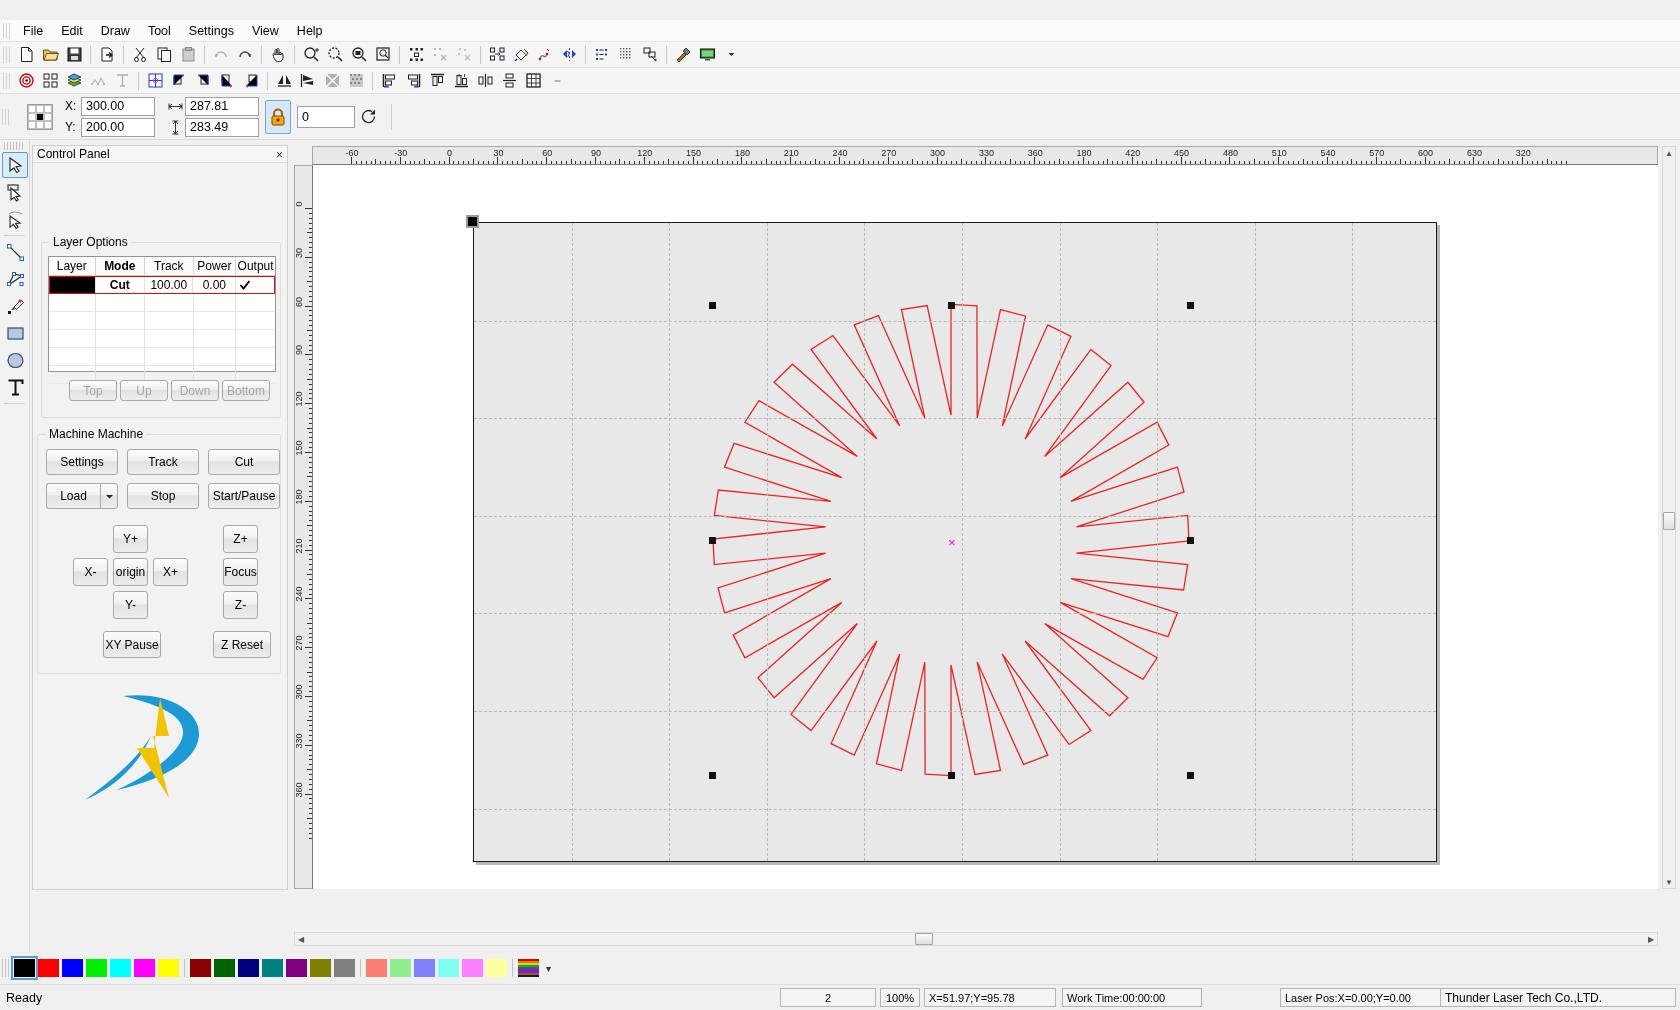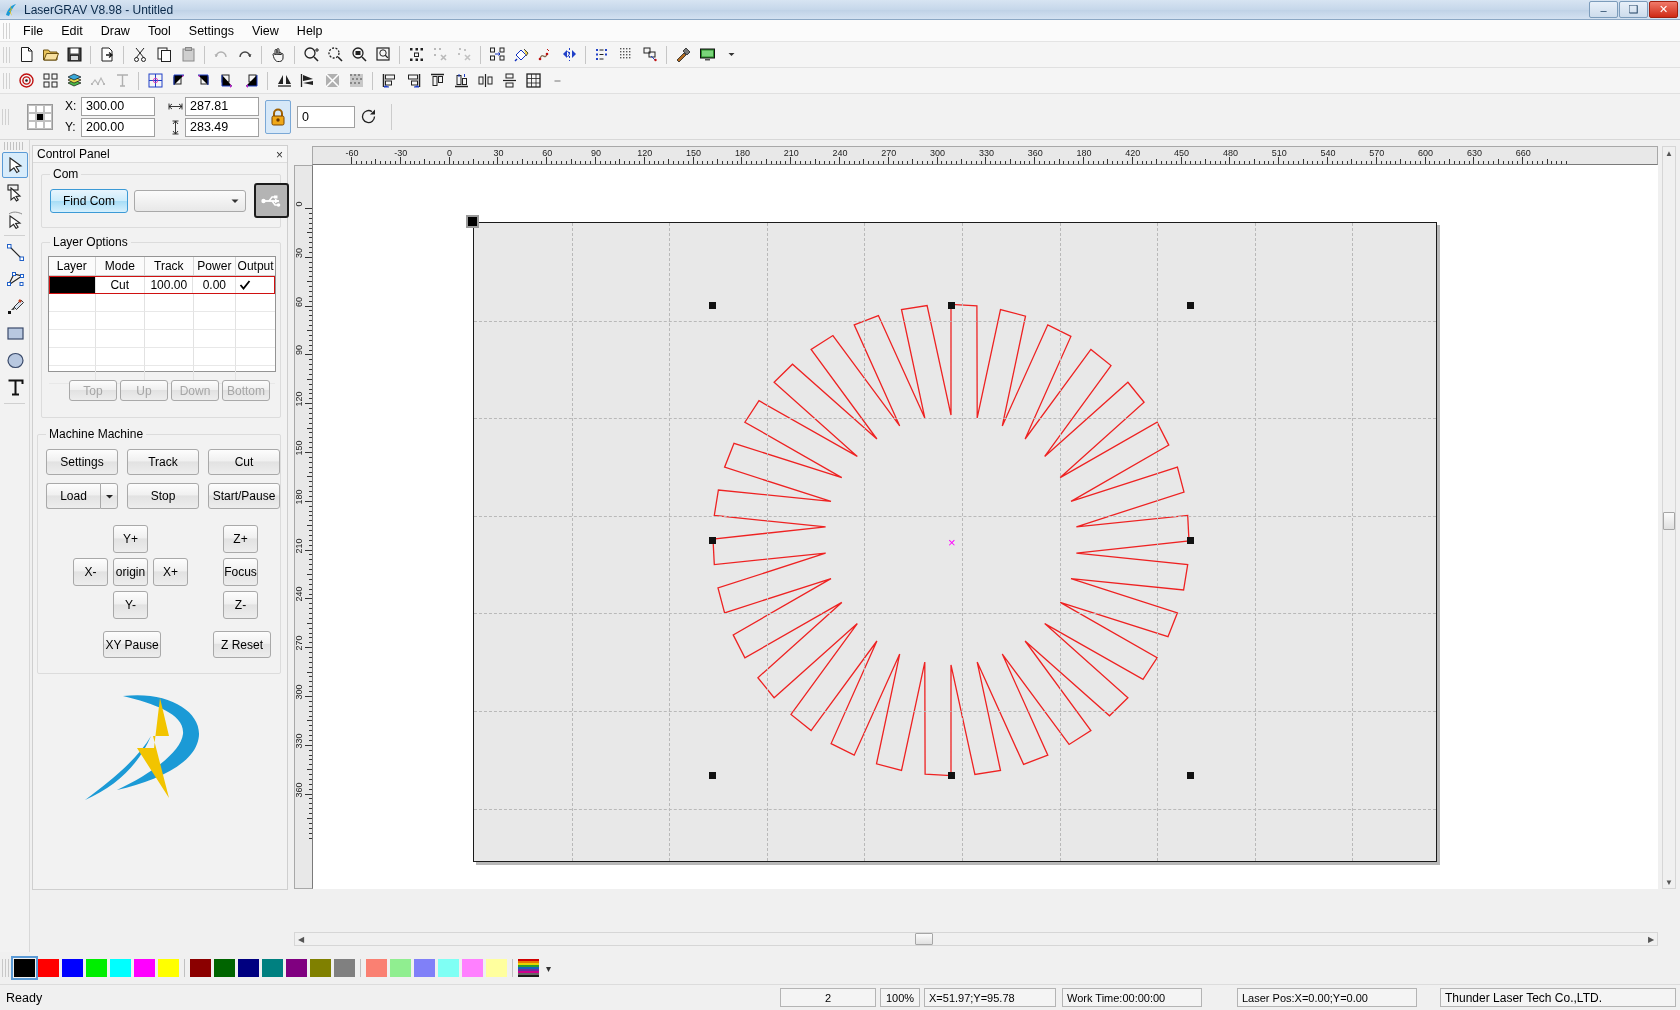--- a/index.html
+++ b/index.html
@@ -153,21 +153,21 @@
     font-size: 12px; color: #000; display: flex; align-items: center; justify-content: center;
     border-right: 1px solid #d6d6d6; height: 100%;
   }
   .ltrow { display: flex; height: 18px; }
   .ltrow.selected { outline: 1.5px solid #d01010; outline-offset: -1px; }
   .ltrow div {
     font-size: 12px; color: #000; display: flex; align-items: center; justify-content: center;
     border-right: 1px solid #e2e2e2; border-bottom: 1px solid #e8e8e8; height: 100%;
   }
   .ltrow .swatch-cell { background: #000; }
-  .cw1 { width: 48px; } .cw2 { width: 51px; } .cw3 { width: 50px; }
+  .cw1 { width: 48px; } .cw2 { width: 51px; font-weight: bold; } .cw3 { width: 50px; }
   .cw4 { width: 44px; } .cw5 { width: 40px; }
 
   
   .logo { position: absolute; left: 74px; top: 683px; width: 170px; height: 120px; }
 
   
   .carea { position: absolute; left: 290px; top: 142px; width: 1390px; height: 810px; background: #f0f0f0; }
   .hruler {
     position: absolute; left: 22px; top: 4px; width: 1346px; height: 19px;
     background: #e8e8e8; border: 1px solid #a8a8a8; border-bottom: 1px solid #7a7a7a; overflow: hidden;
@@ -234,34 +234,20 @@
     display: flex; align-items: center; font-size: 11px; color: #000;
     padding: 0 4px; margin-right: 4px;
   }
   .stcell.center { justify-content: center; }
 </style>
 </head>
 <body>
 
 <div id="app">
 
-  <div class="titlebar">
-    <div class="tb-icon">
-      <svg width="16" height="16" viewBox="0 0 16 16">
-        <path d="M3 13 C5 6, 9 3, 13 2 C10 5, 8 9, 6 14 Z" fill="#1b9ad6"></path>
-        <path d="M7 3 L9 8 L7 8 L9 14 L6 9 L8 9 Z" fill="#f2c400"></path>
-      </svg>
-    </div>
-    <div class="tb-title">LaserGRAV V8.98 - Untitled</div>
-    <div class="tb-btns">
-      <div class="tb-btn">–</div>
-      <div class="tb-btn">❑</div>
-      <div class="tb-btn close">✕</div>
-    </div>
-  </div>
 
   <div class="menubar">
     <div class="grip"></div>
     <div class="menuitem">File</div>
     <div class="menuitem">Edit</div>
     <div class="menuitem">Draw</div>
     <div class="menuitem">Tool</div>
     <div class="menuitem">Settings</div>
     <div class="menuitem">View</div>
     <div class="menuitem">Help</div>
@@ -789,41 +775,20 @@
     </div>
     <div class="lsep"></div>
   </div>
 
   <div class="cpanel">
     <div class="cp-title">
       <span>Control Panel</span>
       <span class="cp-close">×</span>
     </div>
 
-    <div class="group" style="left:8px; top:28px; width:240px; height:54px;">
-      <span class="group-label">Com</span>
-      <div class="btn find" style="position:absolute; left:8px; top:14px; width:78px; height:24px;">Find Com</div>
-      <div class="combo" style="position:absolute; left:92px; top:15px; width:112px; height:22px;">
-        <span style="flex:1; padding-left:4px;"></span>
-        <svg width="10" height="10" viewBox="0 0 10 10">
-            <path d="M1.5 3.5l3.5 3.5 3.5-3.5z" fill="#333"></path>
-          </svg>
-      </div>
-      <div class="usbbtn" style="position:absolute; left:212px; top:8px; width:35px; height:35px;">
-        <svg width="24" height="18" viewBox="0 0 24 18">
-          <path d="M3 9h16" stroke="#fff" stroke-width="1.8" fill="none"></path>
-          <circle cx="3.5" cy="9" r="2.2" fill="#fff"></circle>
-          <path d="M19 9l-4-2.5v5z" fill="#fff"></path>
-          <path d="M9 9l3-4h3" stroke="#fff" stroke-width="1.5" fill="none"></path>
-          <rect x="14" y="3.5" width="3.5" height="3" fill="#fff"></rect>
-          <path d="M12 9l3 4h3" stroke="#fff" stroke-width="1.5" fill="none"></path>
-          <circle cx="18.5" cy="13" r="1.8" fill="#fff"></circle>
-        </svg>
-      </div>
-    </div>
 
     <div class="group" style="left:8px; top:96px; width:240px; height:176px;">
       <span class="group-label">Layer Options</span>
 
       <div class="ltable" style="left:6px; top:13px; width:228px; height:116px;">
         <div class="lthead">
           <div class="cw1">Layer</div>
           <div class="cw2">Mode</div>
           <div class="cw3">Track</div>
           <div class="cw4">Power</div>
@@ -1182,21 +1147,21 @@
         <div style="position: absolute; bottom: 0px; width: 1px; background: rgb(51, 51, 51); left: 1160.4px; height: 7px;"></div>
         <div style="position: absolute; bottom: 0px; width: 1px; background: rgb(51, 51, 51); left: 1165.28px; height: 3px;"></div>
         <div style="position: absolute; bottom: 0px; width: 1px; background: rgb(51, 51, 51); left: 1170.16px; height: 3px;"></div>
         <div style="position: absolute; bottom: 0px; width: 1px; background: rgb(51, 51, 51); left: 1175.04px; height: 3px;"></div>
         <div style="position: absolute; bottom: 0px; width: 1px; background: rgb(51, 51, 51); left: 1179.92px; height: 3px;"></div>
         <div style="position: absolute; bottom: 0px; width: 1px; background: rgb(51, 51, 51); left: 1184.8px; height: 5px;"></div>
         <div style="position: absolute; bottom: 0px; width: 1px; background: rgb(51, 51, 51); left: 1189.68px; height: 3px;"></div>
         <div style="position: absolute; bottom: 0px; width: 1px; background: rgb(51, 51, 51); left: 1194.56px; height: 3px;"></div>
         <div style="position: absolute; bottom: 0px; width: 1px; background: rgb(51, 51, 51); left: 1199.44px; height: 3px;"></div>
         <div style="position: absolute; bottom: 0px; width: 1px; background: rgb(51, 51, 51); left: 1204.32px; height: 3px;"></div>
-        <div class="rlabel" style="left: 1200.2px; top: 1px; width: 20px; text-align: center;">660</div>
+        <div class="rlabel" style="left: 1200.2px; top: 1px; width: 20px; text-align: center;">320</div>
         <div style="position: absolute; bottom: 0px; width: 1px; background: rgb(51, 51, 51); left: 1209.2px; height: 7px;"></div>
         <div style="position: absolute; bottom: 0px; width: 1px; background: rgb(51, 51, 51); left: 1214.08px; height: 3px;"></div>
         <div style="position: absolute; bottom: 0px; width: 1px; background: rgb(51, 51, 51); left: 1218.96px; height: 3px;"></div>
         <div style="position: absolute; bottom: 0px; width: 1px; background: rgb(51, 51, 51); left: 1223.84px; height: 3px;"></div>
         <div style="position: absolute; bottom: 0px; width: 1px; background: rgb(51, 51, 51); left: 1228.72px; height: 3px;"></div>
         <div style="position: absolute; bottom: 0px; width: 1px; background: rgb(51, 51, 51); left: 1233.6px; height: 5px;"></div>
         <div style="position: absolute; bottom: 0px; width: 1px; background: rgb(51, 51, 51); left: 1238.48px; height: 3px;"></div>
         <div style="position: absolute; bottom: 0px; width: 1px; background: rgb(51, 51, 51); left: 1243.36px; height: 3px;"></div>
         <div style="position: absolute; bottom: 0px; width: 1px; background: rgb(51, 51, 51); left: 1248.24px; height: 3px;"></div>
         <div style="position: absolute; bottom: 0px; width: 1px; background: rgb(51, 51, 51); left: 1253.12px; height: 3px;"></div>
@@ -1421,17 +1386,17 @@
       <div class="rainbow"></div>
       <div style="font-size: 10px; color: rgb(51, 51, 51); margin-left: 4px;">▾</div>
     </div>
 
   <div class="statusbar">
     <div class="st-ready">Ready</div>
     <div class="stcell center" style="position:absolute; left:780px; width:96px;">2</div>
     <div class="stcell center" style="position:absolute; left:880px; width:40px;">100%</div>
     <div class="stcell" style="position:absolute; left:924px; width:132px;">X=51.97;Y=95.78</div>
     <div class="stcell" style="position:absolute; left:1062px; width:140px;">Work Time:00:00:00</div>
-    <div class="stcell" style="position:absolute; left:1237px; width:180px;">Laser Pos:X=0.00;Y=0.00</div>
+    <div class="stcell" style="position:absolute; left:1280px; width:180px;">Laser Pos:X=0.00;Y=0.00</div>
     <div class="stcell" style="position:absolute; left:1440px; width:236px; font-size:12px;">Thunder Laser Tech Co.,LTD.</div>
   </div>
 
 </div>
 
 </body></html>

